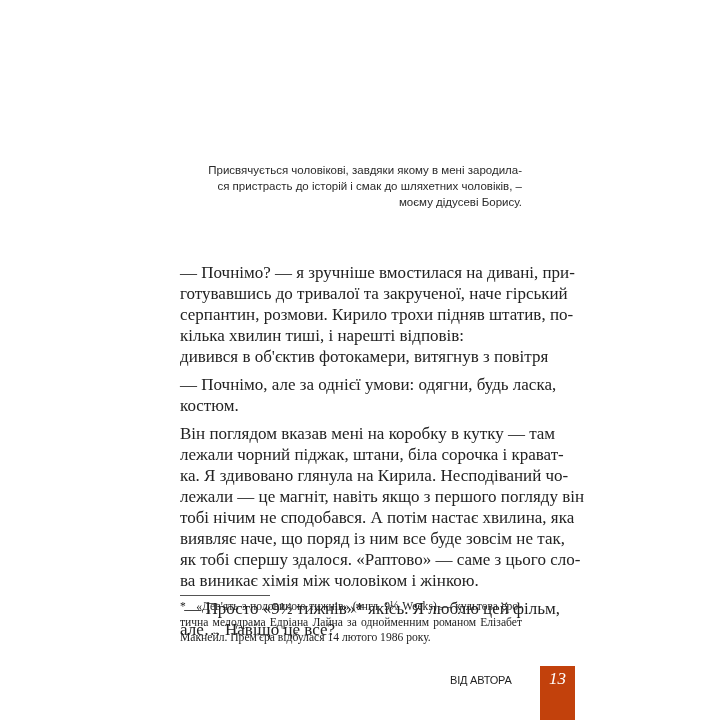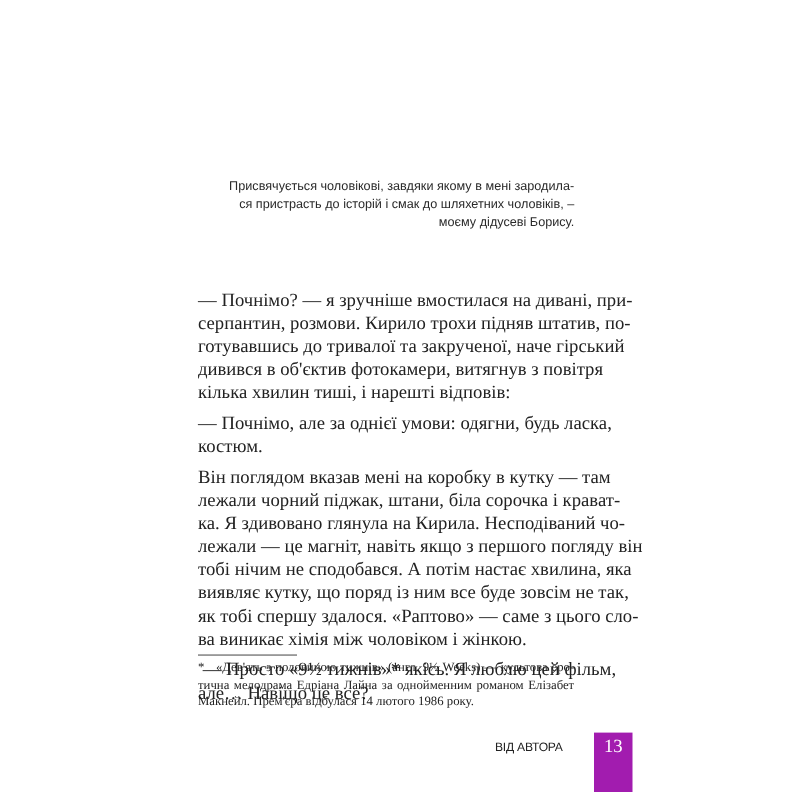--- a/index.html
+++ b/index.html
@@ -23,55 +23,55 @@
   }
   .footnote {
     position:absolute; left:180px; width:342px; top:599px;
     font-family:"Liberation Serif", serif; font-size:11.6px; line-height:15.5px; color:#222;
   }
   .footer-label {
     position:absolute; left:450px; top:674px;
     font-family:"Liberation Sans", sans-serif; font-size:11px; letter-spacing:-0.2px; color:#222;
   }
   .page-box {
-    position:absolute; left:540px; top:666px; width:35px; height:54px; background:#a21caf;
+    position:absolute; left:540px; top:666px; width:35px; height:54px; background:#c2410c;font-style:italic;
   }
   .page-num {
     position:absolute; left:0; right:0; top:3px; text-align:center;
     font-family:"Liberation Serif", serif; font-size:17px; color:#fff;
   }
 </style>
 </head>
 <body>
 
 <div class="dedication">
   <div>Присвячується чоловікові, завдяки якому в мені зародила-</div>
   <div>ся пристрасть до історій і смак до шляхетних чоловіків, –</div>
   <div>моєму дідусеві Борису.</div>
 </div>
 
 <div class="body-text">
   <p>
     <span class="line">— Почнімо? — я зручніше вмостилася на дивані, при-</span>
+    <span class="line">готувавшись до тривалої та закрученої, наче гірський</span>
     <span class="line">серпантин, розмови. Кирило трохи підняв штатив, по-</span>
-    <span class="line">готувавшись до тривалої та закрученої, наче гірський</span>
+    <span class="line last">кілька хвилин тиші, і нарешті відповів:</span>
     <span class="line">дивився в об'єктив фотокамери, витягнув з повітря</span>
-    <span class="line last">кілька хвилин тиші, і нарешті відповів:</span>
   </p>
   <p>
     <span class="line">— Почнімо, але за однієї умови: одягни, будь ласка,</span>
     <span class="line last">костюм.</span>
   </p>
   <p>
     <span class="line">Він поглядом вказав мені на коробку в кутку — там</span>
     <span class="line">лежали чорний піджак, штани, біла сорочка і крават-</span>
     <span class="line">ка. Я здивовано глянула на Кирила. Несподіваний чо-</span>
     <span class="line">лежали — це магніт, навіть якщо з першого погляду він</span>
     <span class="line">тобі нічим не сподобався. А потім настає хвилина, яка</span>
-    <span class="line">виявляє кутку, що поряд із ним все буде зовсім не так,</span>
+    <span class="line">виявляє наче, що поряд із ним все буде зовсім не так,</span>
     <span class="line">як тобі спершу здалося. «Раптово» — саме з цього сло-</span>
     <span class="line last">ва виникає хімія між чоловіком і жінкою.</span>
   </p>
   <p>
     <span class="line" style="white-space:pre;"> — Просто «9½ тижнів»* якісь. Я люблю цей фільм,</span>
     <span class="line last">але… Навіщо це все?</span>
   </p>
 </div>
 
 <div class="footnote-rule"></div>

